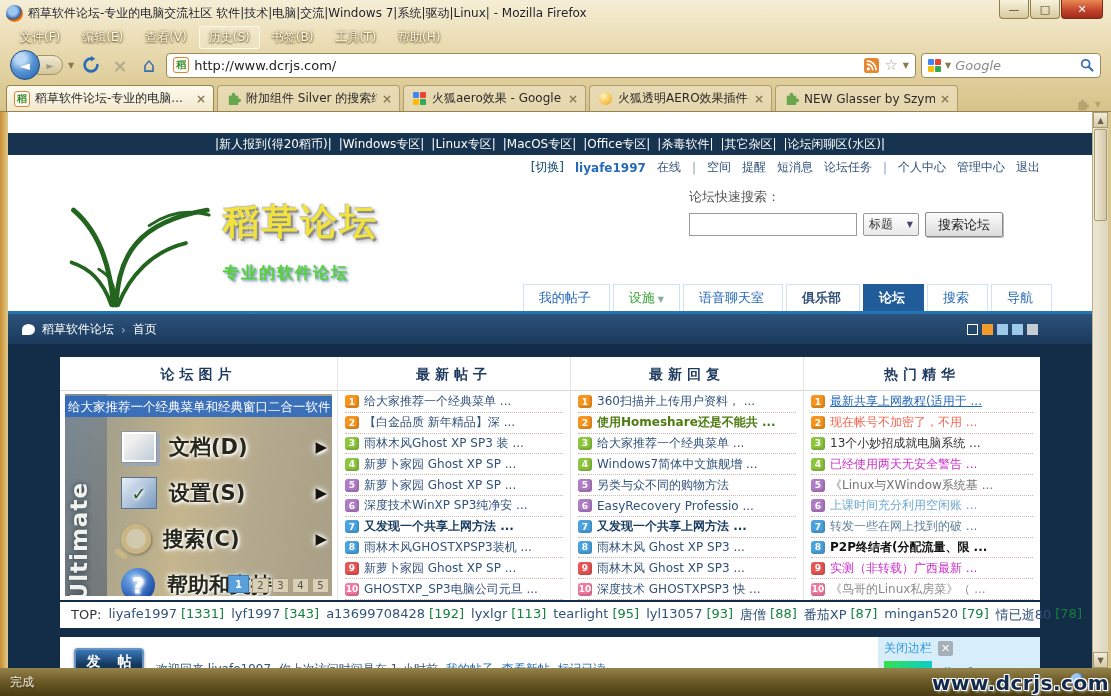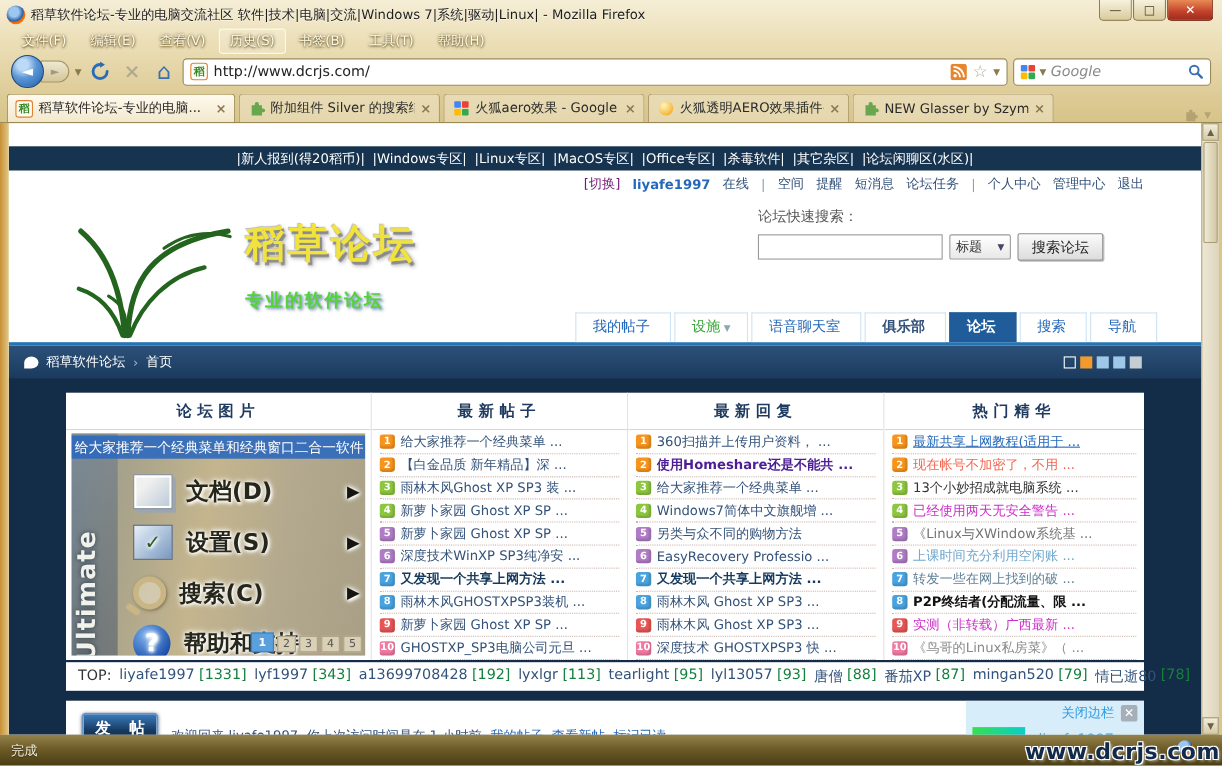--- a/index.html
+++ b/index.html
@@ -155,21 +155,21 @@
   .tu .nm { color:#33527A; }
   .tu .cnt { color:#15803d; }
 
   .bottom-box { position:relative; width:980px; margin:9px auto 0; height:43px; background:#fff; overflow:hidden; }
   .post-btn { position:absolute; left:14px; top:11px; width:70px; height:28px; border-radius:4px;
     border:2px solid #6a94c4; background:linear-gradient(#3a78b8,#16395E 60%,#0f2c4a); color:#fff;
     font-size:14px; font-weight:bold; letter-spacing:6px; display:flex; align-items:center; justify-content:center;
     text-indent:6px; box-shadow:0 1px 3px rgba(0,0,0,.4); }
   .welcome { position:absolute; left:96px; top:24px; font-size:12px; display:flex; gap:4px; white-space:nowrap; }
   .side-panel { position:absolute; right:0; top:0; width:162px; height:100%; background:#D7EDFA; padding:3px 6px; }
-  .sp-top { display:flex; justify-content:flex-end; align-items:center; gap:6px; font-size:12px; color:#2E9AE0; }
+  .sp-top { display:flex; align-items:center; gap:6px; font-size:12px; color:#2E9AE0; }
   .sp-x { width:15px; height:15px; background:#A6AFB8; color:#fff; font-size:11px; font-weight:bold;
     display:flex; align-items:center; justify-content:center; border-radius:2px; }
   .sp-user { display:flex; align-items:flex-end; gap:12px; margin-top:4px; }
   .avatar { width:48px; height:20px; background:linear-gradient(120deg,#39E04A,#0ED2B4 70%,#18C2E8); position:relative; }
   .avatar::after { content:""; position:absolute; left:6px; bottom:3px; width:30px; height:3px; background:#1a6a30; border-radius:50%; transform:rotate(-8deg); }
   .sp-name { font-size:13px; color:#2E9AE0; padding-bottom:1px; }
 
   
   .statusbar { position:absolute; left:0; bottom:0; width:100%; height:28px;
     background:linear-gradient(180deg,#95834c 0%,#6d5c28 45%,#4a3d14 100%); display:flex; align-items:center;
@@ -316,21 +316,21 @@
         <span>|Linux专区|</span>
         <span>|MacOS专区|</span>
         <span>|Office专区|</span>
         <span>|杀毒软件|</span>
         <span>|其它杂区|</span>
         <span>|论坛闲聊区(水区)|</span>
       </div>
 
     <div class="site-userbar">
 
-    <span style="color: #701a75; margin-left: 32px;">[切换]</span>
+    <span style="color: #0c4a6e; margin-left: 32px;">[切换]</span>
         <span style="color: rgb(37, 105, 184); font-weight: bold;">liyafe1997</span>
         <span style="color: rgb(51, 82, 122);">在线</span>
         <span style="color: rgb(138, 160, 181);">|</span>
         <span>空间</span>
         <span>提醒</span>
         <span>短消息</span>
         <span>论坛任务</span>
         <span style="color: rgb(138, 160, 181);">|</span>
         <span>个人中心</span>
         <span>管理中心</span>
@@ -498,21 +498,21 @@
           <div class="bcol-h">最新回复</div>
           <div class="bcol-list">
 
               <div class="bitem">
                 <span class="badge" style="background: rgb(247, 148, 29);">1</span>
                 <span class="btext">360扫描并上传用户资料， ...</span>
               </div>
 
               <div class="bitem">
                 <span class="badge" style="background: rgb(247, 148, 29);">2</span>
-                <span class="btext" style="font-weight: bold; color: #4c1d95;">使用Homeshare还是不能共 ...</span>
+                <span class="btext" style="font-weight: bold; color: #4d7c0f;">使用Homeshare还是不能共 ...</span>
               </div>
 
               <div class="bitem">
                 <span class="badge" style="background: rgb(141, 198, 63);">3</span>
                 <span class="btext">给大家推荐一个经典菜单 ...</span>
               </div>
 
               <div class="bitem">
                 <span class="badge" style="background: rgb(141, 198, 63);">4</span>
                 <span class="btext">Windows7简体中文旗舰增 ...</span>

